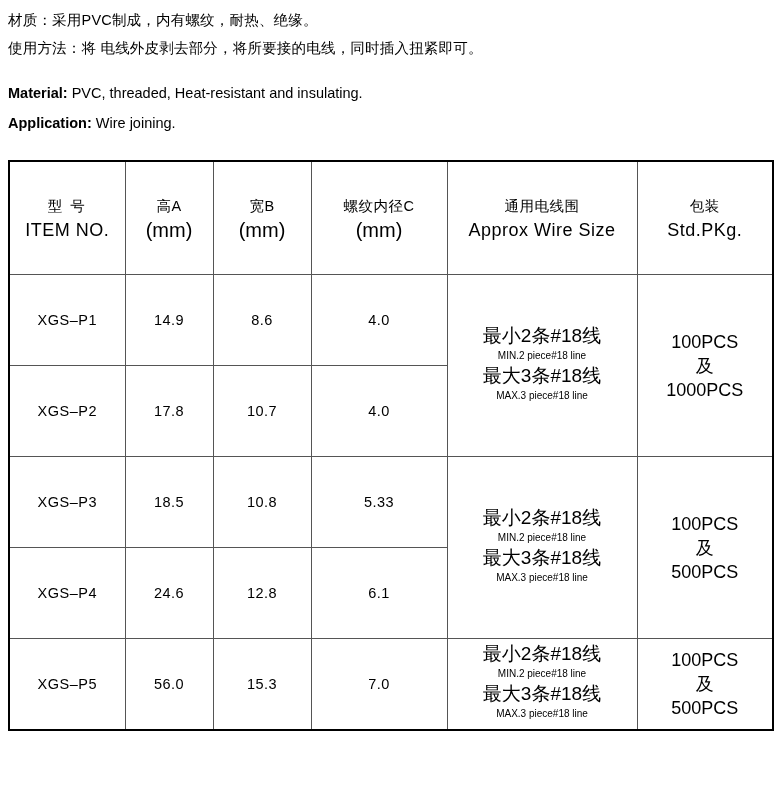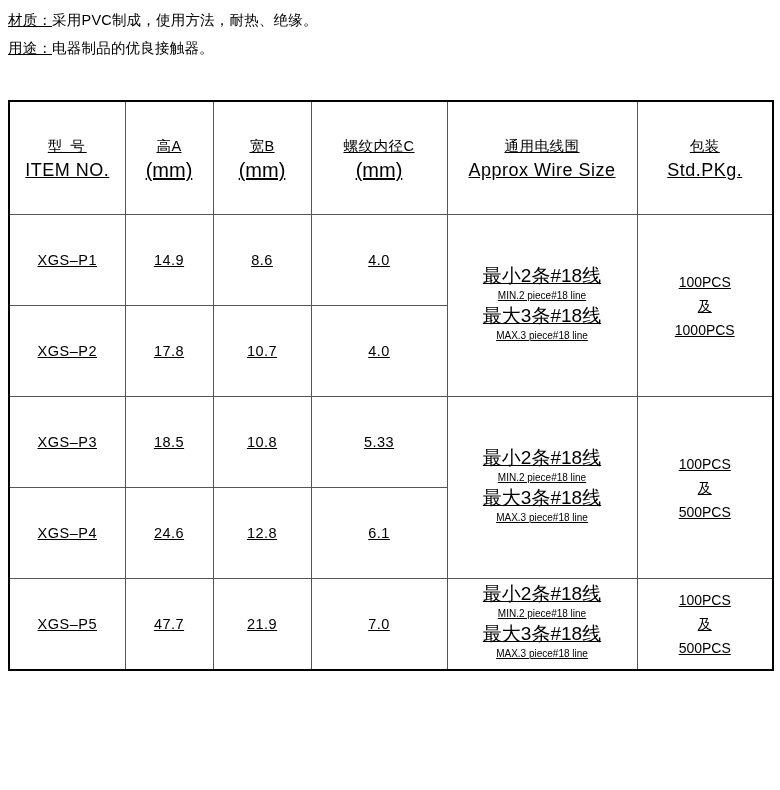--- a/index.html
+++ b/index.html
@@ -28,21 +28,20 @@
     padding-top: 6px;
   }
   .cn-line {
     font-size: 14.5px;
     line-height: 28px;
     white-space: nowrap;
     letter-spacing: 0.2px;
   }
   .cn-line .lbl {
     letter-spacing: 0.2px;
-    text-decoration: underline;
   }
 
   .en-block {
     padding-top: 16px;
   }
   .en-line {
     font-size: 14.5px;
     line-height: 30px;
     white-space: nowrap;
   }
@@ -51,21 +50,20 @@
   }
 
   
   .table-wrap {
     margin-top: 22px;
   }
   table.spec {
     border-collapse: collapse;
     width: 764px;
     table-layout: fixed;
-    text-decoration: underline;
   }
   table.spec td, table.spec th {
     border: 1px solid #555555;
     text-align: center;
     vertical-align: middle;
     font-weight: normal;
     padding: 0;
   }
   
   table.spec {
@@ -97,21 +95,21 @@
     font-size: 14.5px;
     letter-spacing: 0.5px;
   }
   td.wire {
     font-size: 13px;
     line-height: 20px;
   }
   td.wire .cn { font-size: 19px; }
   td.wire .en { font-size: 10px; }
   td.pkg {
-    font-size: 14px;
+    font-size: 18px;
     line-height: 24px;
   }
 
   .row-tall td { height: 90px; }
   .row-group-break td { border-top: 2px solid #000000; }
 
   
   col.c1 { width: 116px; }
   col.c2 { width: 88px; }
   col.c3 { width: 98px; }
@@ -119,28 +117,36 @@
   col.c5 { width: 190px; }
   col.c6 { width: 136px; }
 </style>
 </head>
 <body>
 
 <div class="page">
 
   <div class="cn-block">
     <div class="cn-line">
-      <span class="lbl">材质：</span><span>采用PVC制成，使用方法，耐热、绝缘。</span>
+      <span class="lbl">材质：</span><span>采用PVC制成，内有螺纹，耐热、绝缘。</span>
     </div>
     <div class="cn-line">
-      <span class="lbl">用途：</span><span>电器制品的优良接触器。</span>
+      <span class="lbl">使用方法：</span><span>将 电线外皮剥去部分，将所要接的电线，同时插入扭紧即可。</span>
     </div>
   </div>
 
   <div class="en-block">
+    <div class="en-line">
+      <b>Material:</b>
+      <span>PVC, threaded, Heat-resistant  and  insulating.</span>
+    </div>
+    <div class="en-line">
+      <b>Application:</b>
+      <span>Wire  joining.</span>
+    </div>
   </div>
 
   <div class="table-wrap">
     <table class="spec">
       <colgroup>
         <col class="c1">
           <col class="c2">
           <col class="c3">
           <col class="c4">
           <col class="c5">
@@ -221,22 +227,22 @@
 
         <tr class="row-tall">
           <td class="model">XGS–P4</td>
           <td class="num">24.6</td>
           <td class="num">12.8</td>
           <td class="num">6.1</td>
         </tr>
 
         <tr class="row-tall row-group-break">
           <td class="model">XGS–P5</td>
-          <td class="num">47.7</td>
-          <td class="num">21.9</td>
+          <td class="num">56.0</td>
+          <td class="num">15.3</td>
           <td class="num">7.0</td>
           <td class="wire">
             <div class="cn">最小2条#18线</div>
             <div class="en">MIN.2 piece#18 line</div>
             <div class="cn">最大3条#18线</div>
             <div class="en">MAX.3 piece#18 line</div>
           </td>
           <td class="pkg">
             <div>100PCS</div>
             <div>及</div>

